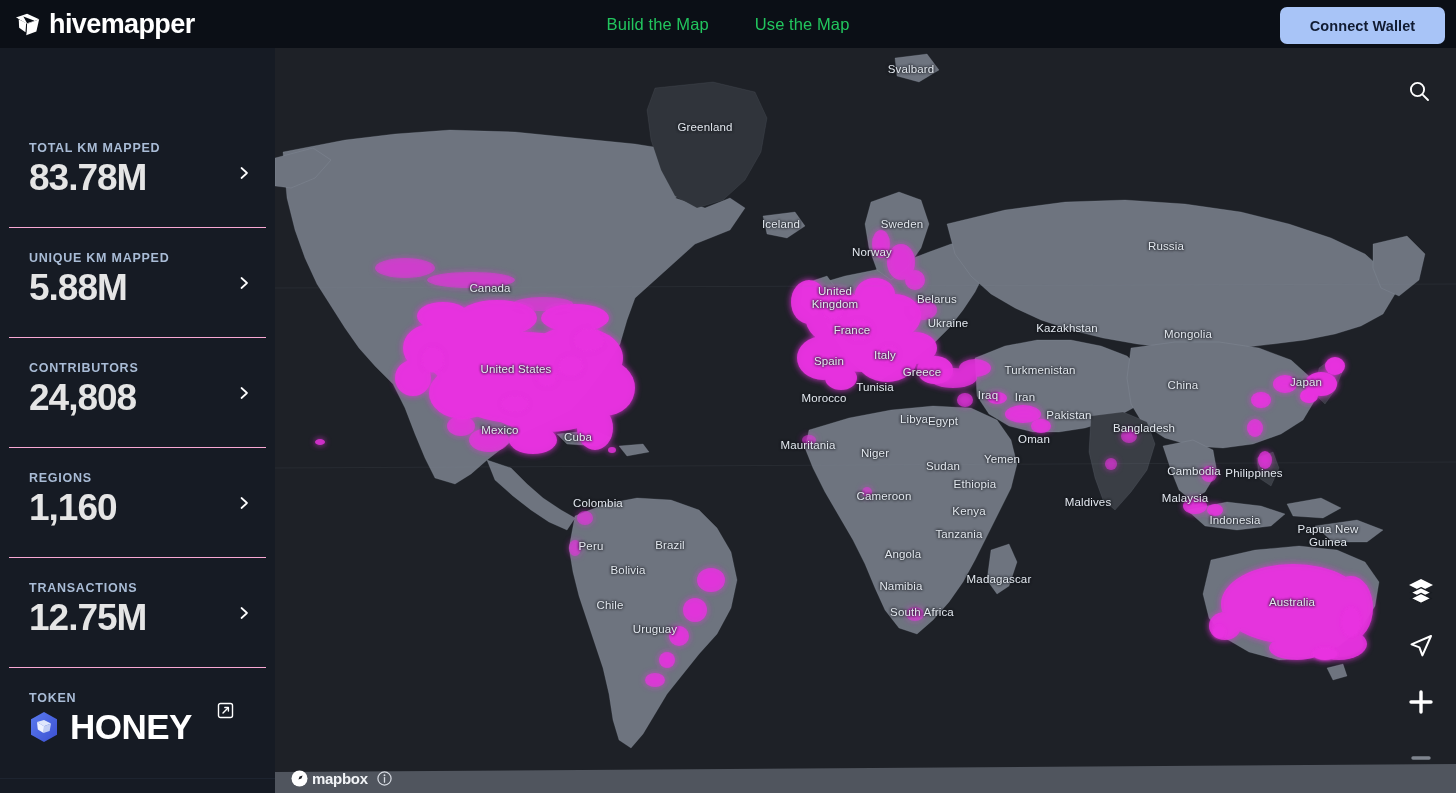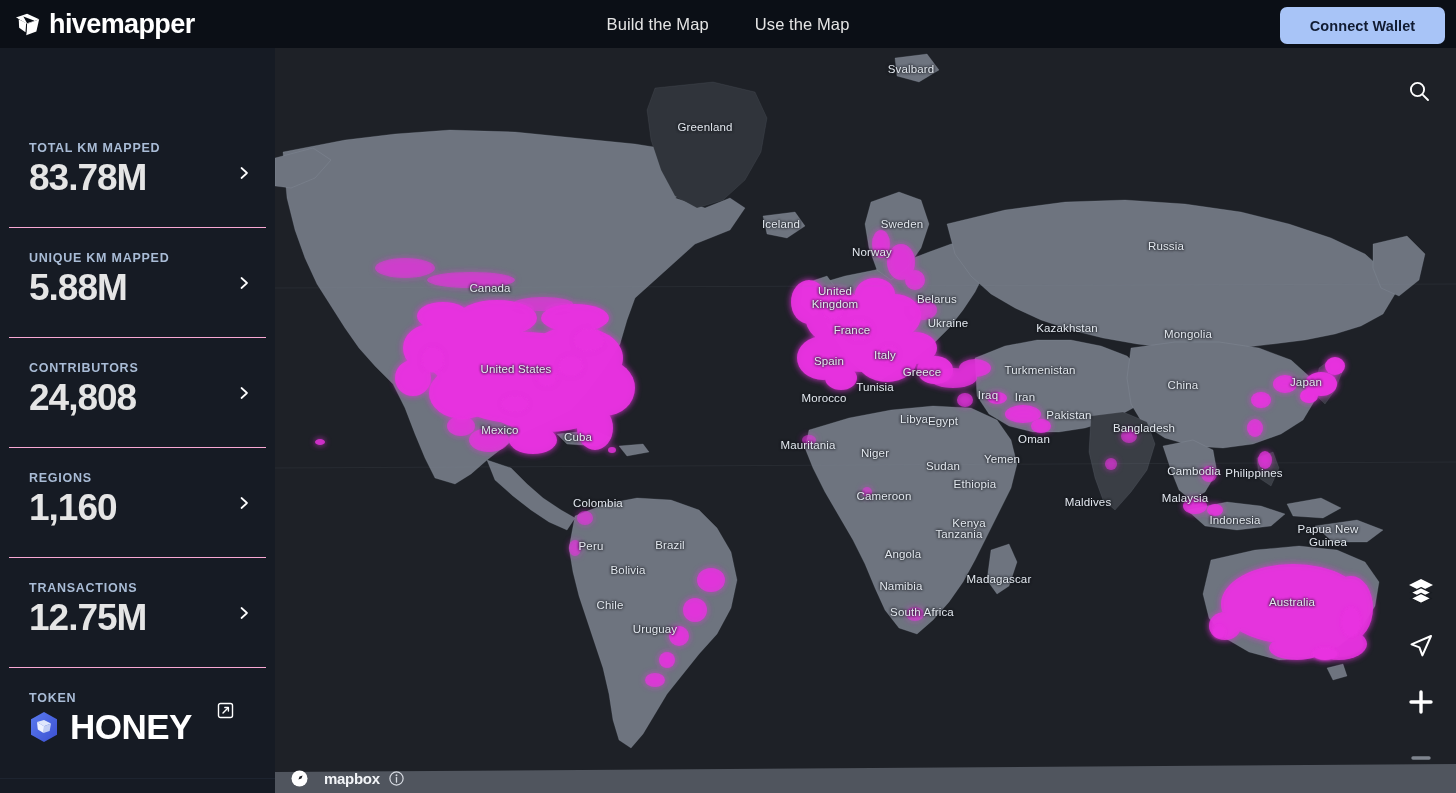--- a/index.html
+++ b/index.html
@@ -26,21 +26,21 @@
   #logo-mark { width: 28px; height: 26px; display: block; }
   #logo-text {
     color: #ffffff; font-size: 27px; font-weight: 700;
     letter-spacing: -0.6px; line-height: 1;
   }
   #nav {
     position: absolute; left: 50%; transform: translateX(-50%);
     display: flex; align-items: center; gap: 46px;
   }
   .nav-link {
-    color: #e5e5e5; font-size: 16.5px; letter-spacing: 0.1px;
+    color: #22c55e; font-size: 16.5px; letter-spacing: 0.1px;
     cursor: pointer; white-space: nowrap;
   }
   #connect-wallet {
     position: absolute; right: 11px; top: 7px;
     width: 165px; height: 37px;
     background: #a8c4f7; color: #111c33;
     border: none; border-radius: 7px;
     font-family: "Liberation Sans", sans-serif;
     font-size: 14.5px; font-weight: 700; letter-spacing: 0.1px;
     cursor: pointer;
@@ -137,21 +137,21 @@
   .map-ctl {
     background: none; border: none; cursor: pointer;
     width: 34px; height: 34px;
     display: flex; align-items: center; justify-content: center;
     padding: 0;
   }
   #attribution {
     position: absolute; left: 16px; bottom: 6px;
     display: flex; align-items: center; gap: 9px; z-index: 10;
   }
-  #mapbox-logo { display: flex; gap: 16px; cursor: pointer; }
+  #mapbox-logo { display: flex; gap: 4px; cursor: pointer; }
   #mapbox-word {
     color: #f2f4f7; font-size: 15px; font-weight: 700;
     letter-spacing: -0.3px;
   }
   #info-btn { background: none; border: none; cursor: pointer; padding: 0; display: flex; }
 </style>
 </head>
 <body>
 
 <div id="app">
@@ -531,21 +531,21 @@
         <div class="country-label" style="left: 303px; top: 390px;">Cuba</div>
         <div class="country-label" style="left: 533px; top: 398px;">Mauritania</div>
         <div class="country-label" style="left: 600px; top: 406px;">Niger</div>
         <div class="country-label" style="left: 668px; top: 419px;">Sudan</div>
         <div class="country-label" style="left: 727px; top: 412px;">Yemen</div>
         <div class="country-label" style="left: 919px; top: 424px;">Cambodia</div>
         <div class="country-label" style="left: 979px; top: 426px;">Philippines</div>
         <div class="country-label" style="left: 609px; top: 449px;">Cameroon</div>
         <div class="country-label" style="left: 700px; top: 437px;">Ethiopia</div>
         <div class="country-label" style="left: 910px; top: 451px;">Malaysia</div>
-        <div class="country-label" style="left: 694px; top: 476px;">Kenya</div>
+        <div class="country-label" style="left: 694px; top: 464px;">Kenya</div>
         <div class="country-label" style="left: 813px; top: 455px;">Maldives</div>
         <div class="country-label" style="left: 323px; top: 456px;">Colombia</div>
         <div class="country-label" style="left: 960px; top: 473px;">Indonesia</div>
         <div class="country-label" style="left: 1053px; top: 488px;">Papua New<br>Guinea</div>
         <div class="country-label" style="left: 684px; top: 487px;">Tanzania</div>
         <div class="country-label" style="left: 316px; top: 499px;">Peru</div>
         <div class="country-label" style="left: 395px; top: 498px;">Brazil</div>
         <div class="country-label" style="left: 353px; top: 523px;">Bolivia</div>
         <div class="country-label" style="left: 628px; top: 507px;">Angola</div>
         <div class="country-label" style="left: 724px; top: 532px;">Madagascar</div>

